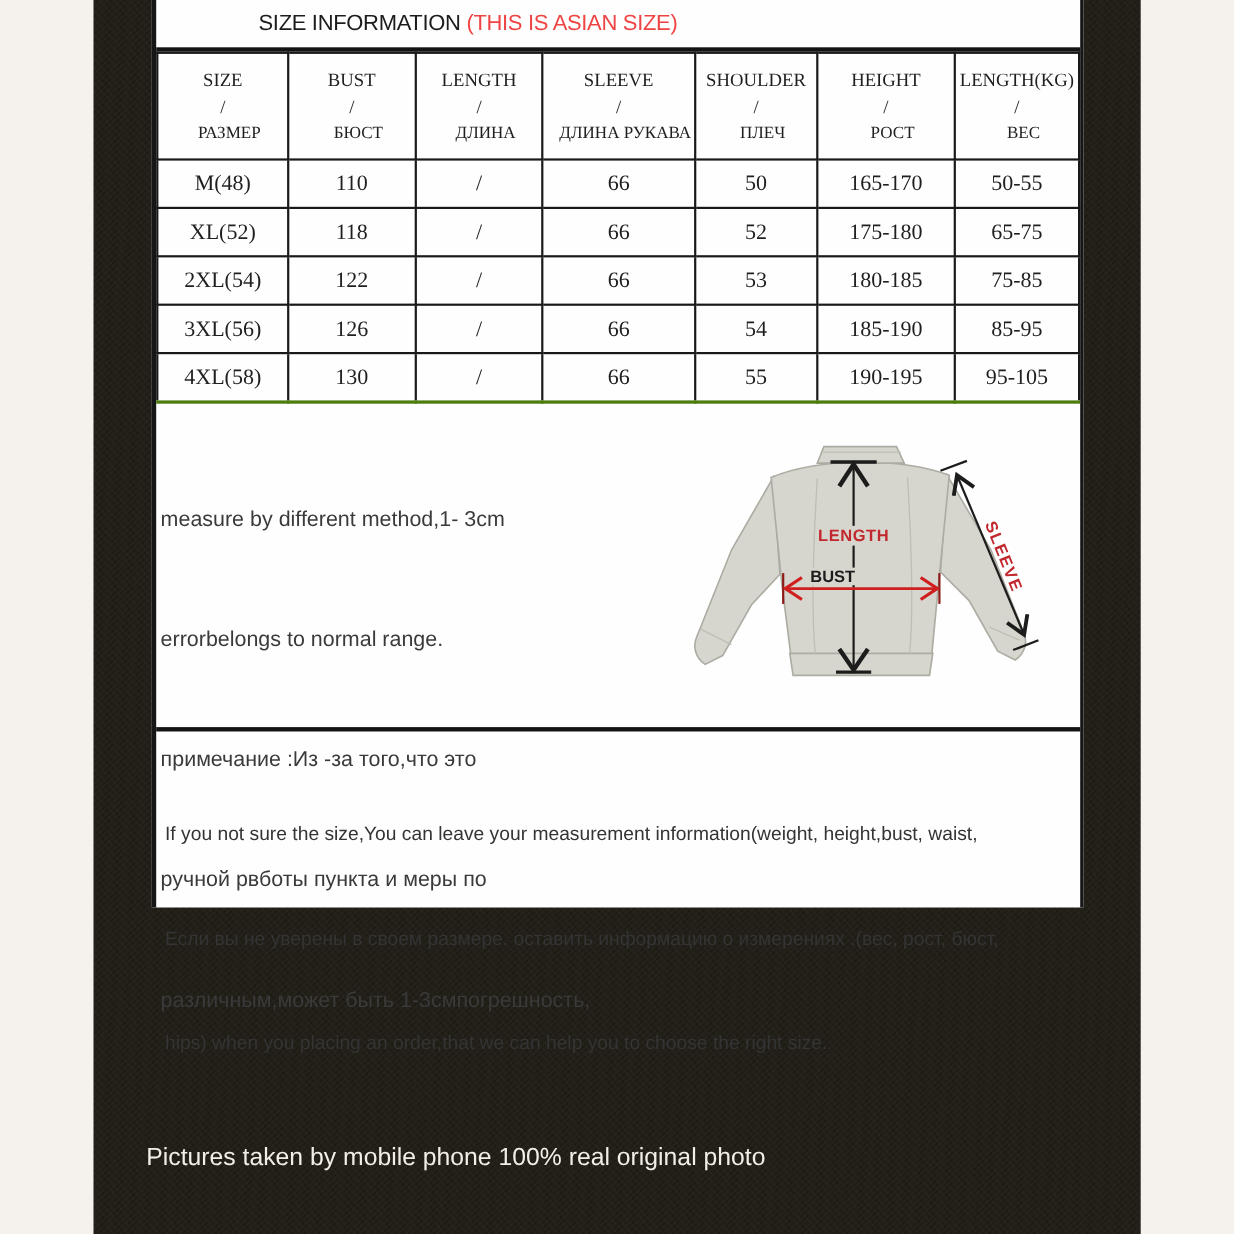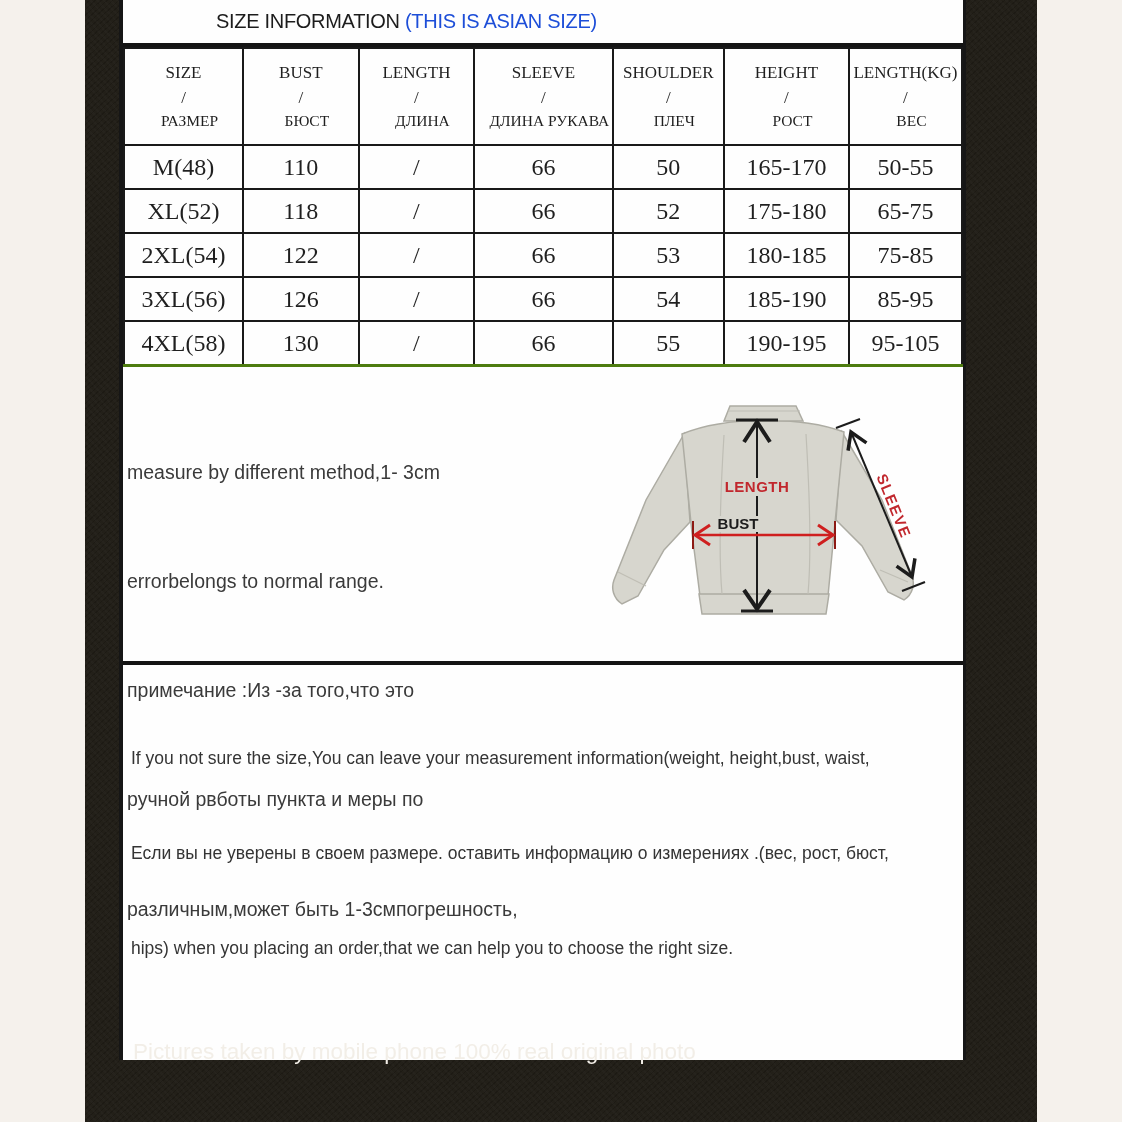--- a/index.html
+++ b/index.html
@@ -9,45 +9,45 @@
     background:
       repeating-linear-gradient(47deg, rgba(255,255,255,0.016) 0 2px, rgba(0,0,0,0) 2px 5px),
       repeating-linear-gradient(-43deg, rgba(0,0,0,0.10) 0 1px, rgba(255,255,255,0.012) 1px 4px),
       #201d16;
   }
   .edge{position:absolute;top:0;width:85px;height:1122px;background:#f5f1ec;}
   .edge.left{left:0;}
   .edge.right{left:1037px;}
 
   .panel{
-    position:absolute;left:119px;top:0;width:847px;height:1060px;
+    position:absolute;left:138px;top:0;width:847px;height:825px;
     background:#fefefe;box-sizing:border-box;
     border-left:4px solid #161616;border-right:3px solid #161616;
     color:#222;
   }
   .title-row{
     height:47px;border-bottom:4px solid #141414;box-sizing:border-box;
     display:flex;align-items:center;padding-left:93px;
     font-size:20px;letter-spacing:-0.3px;color:#1c1c1c;white-space:pre;
   }
-  .title-row .red{color:#1d4ed8;}
+  .title-row .red{color:#ef4444;}
 
   table.size-table{
     width:100%;border-collapse:collapse;table-layout:fixed;
     border-bottom:3px solid #4d7c0f;
     font-family:Liberation Serif, serif;
   }
   .size-table th,.size-table td{
     border:2px solid #191919;text-align:center;vertical-align:middle;
     font-weight:normal;color:#1f1f1f;padding:0;
   }
   .size-table th{height:95px;font-size:17px;line-height:1.42;}
   .size-table th .ru{font-size:15.5px;margin-left:12px;}
   .size-table th span{display:block;}
-  .size-table td{height:42px;font-size:24px;text-align:center;}
+  .size-table td{height:42px;font-size:20px;text-align:center;}
 
   .note-section{
     position:relative;height:298px;box-sizing:border-box;
     border-bottom:4px solid #141414;
   }
   .note-text{
     position:absolute;left:4px;top:14px;width:468px;
     font-size:19.5px;line-height:36.4px;color:#3a3a3a;white-space:pre;
   }
   .diagram{position:absolute;left:473px;top:23px;}

